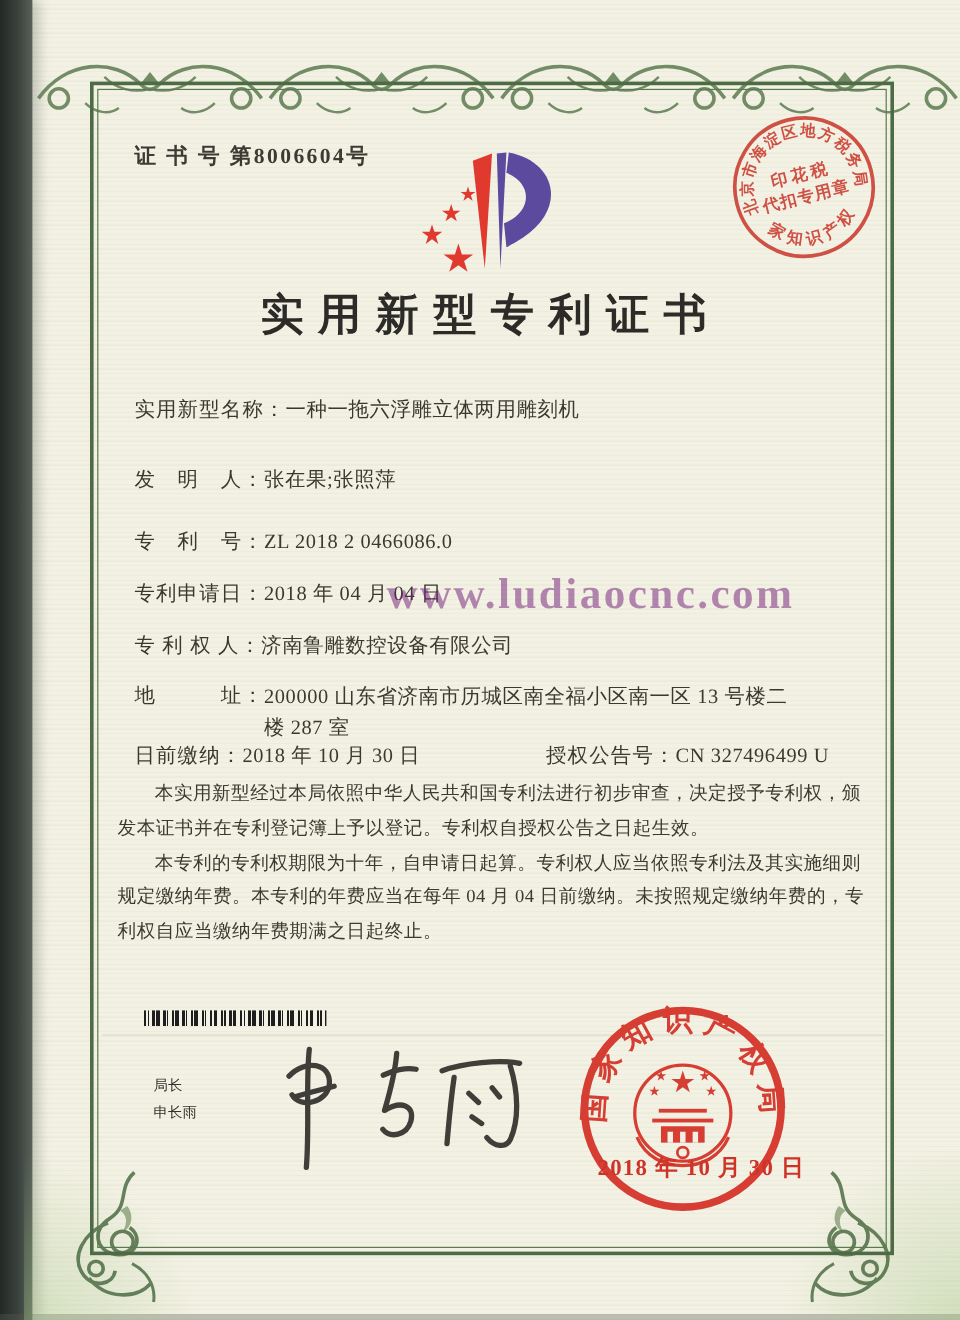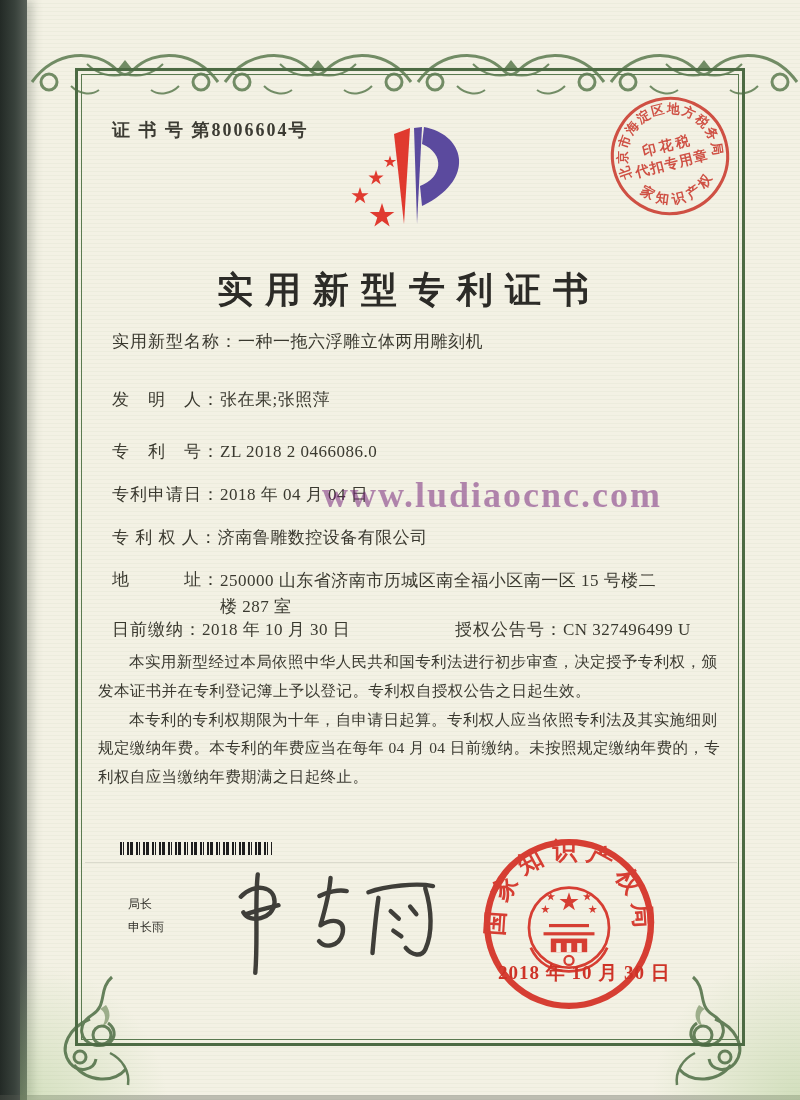--- a/index.html
+++ b/index.html
@@ -26,21 +26,21 @@
   .flourish{position:absolute;width:95px;height:120px;}
   .fl-bl{left:50px;top:975px;}
   .fl-br{left:660px;top:975px;transform:scaleX(-1);}
 
   .frame{position:absolute;left:75px;top:68px;width:664px;height:972px;border:3px solid #4d6b44;}
   .frame::after{content:"";position:absolute;inset:3px;border:1px solid #5a7a50;}
 
   .cert-number{position:absolute;left:112px;top:118px;font-size:18px;letter-spacing:2px;color:#3c3b33;font-weight:bold;}
   .logo{position:absolute;left:330px;top:120px;width:152px;height:114px;}
   .title{position:absolute;left:75px;top:238px;width:668px;text-align:center;
-    font-size:36px;font-weight:bold;letter-spacing:12px;box-sizing:border-box;color:#2c2b27;margin-top:28px;}
+    font-size:36px;font-weight:bold;letter-spacing:12px;box-sizing:border-box;color:#2c2b27;}
 
   .field-row{position:absolute;left:112px;width:612px;font-size:17px;color:#3a392f;}
   .field-label{letter-spacing:1px;white-space:pre;}
   .field-value{letter-spacing:0.5px;}
   .addr-value{display:inline-block;width:452px;vertical-align:top;line-height:1.55;}
   .field-right{position:absolute;left:343px;top:0;}
 
   .paragraphs{position:absolute;left:98px;top:648px;width:634px;font-size:15.5px;line-height:1.86;color:#3b3a31;}
   .paragraphs p{margin:0;text-indent:2em;letter-spacing:0.4px;}
 
@@ -170,21 +170,21 @@
   <div class="field-row" style="top:440px">
     <span class="field-label">专　利　号：</span><span class="field-value">ZL 2018 2 0466086.0</span>
   </div>
   <div class="field-row" style="top:483px">
     <span class="field-label">专利申请日：</span><span class="field-value">2018 年 04 月 04 日</span>
   </div>
   <div class="field-row" style="top:526px">
     <span class="field-label">专 利 权 人：</span><span class="field-value">济南鲁雕数控设备有限公司</span>
   </div>
   <div class="field-row" style="top:568px">
-    <span class="field-label">地　　　址：</span><span class="field-value addr-value">250000 山东省济南市历城区南全福小区南一区 15 号楼二楼 287 室</span>
+    <span class="field-label">地　　　址：</span><span class="field-value addr-value">200000 山东省济南市历城区南全福小区南一区 13 号楼二楼 287 室</span>
   </div>
   <div class="field-row" style="top:618px">
     <span class="field-label">日前缴纳：</span><span class="field-value">2018 年 10 月 30 日</span>
     <span class="field-right">
       <span class="field-label">授权公告号：</span><span class="field-value">CN 327496499 U</span>
     </span>
   </div>
 
   <div class="watermark">www.ludiaocnc.com</div>
 

